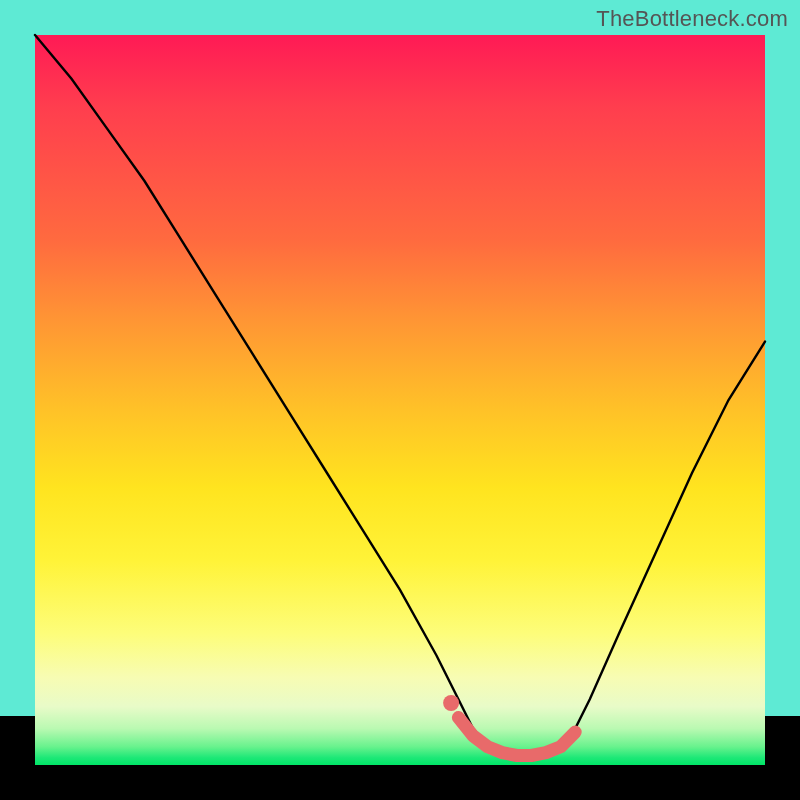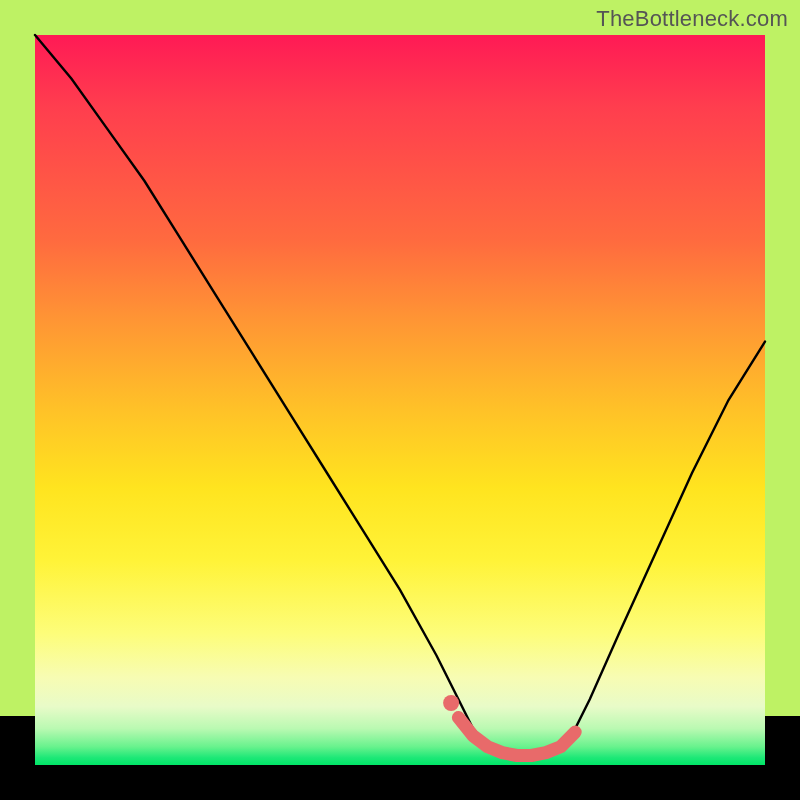--- a/index.html
+++ b/index.html
@@ -8,21 +8,21 @@
     width: 800px;
     height: 800px;
     overflow: hidden;
     background: #000;
     font-family: Arial, Helvetica, sans-serif;
   }
   .frame {
     position: relative;
     width: 800px;
     height: 716px;
-    background: #bef264;
+    background: #5eead4;
   }
   .watermark {
     position: absolute;
     top: 6px;
     right: 12px;
     color: #555;
     font-size: 22px;
     font-weight: 400;
     letter-spacing: 0.2px;
     user-select: none;

